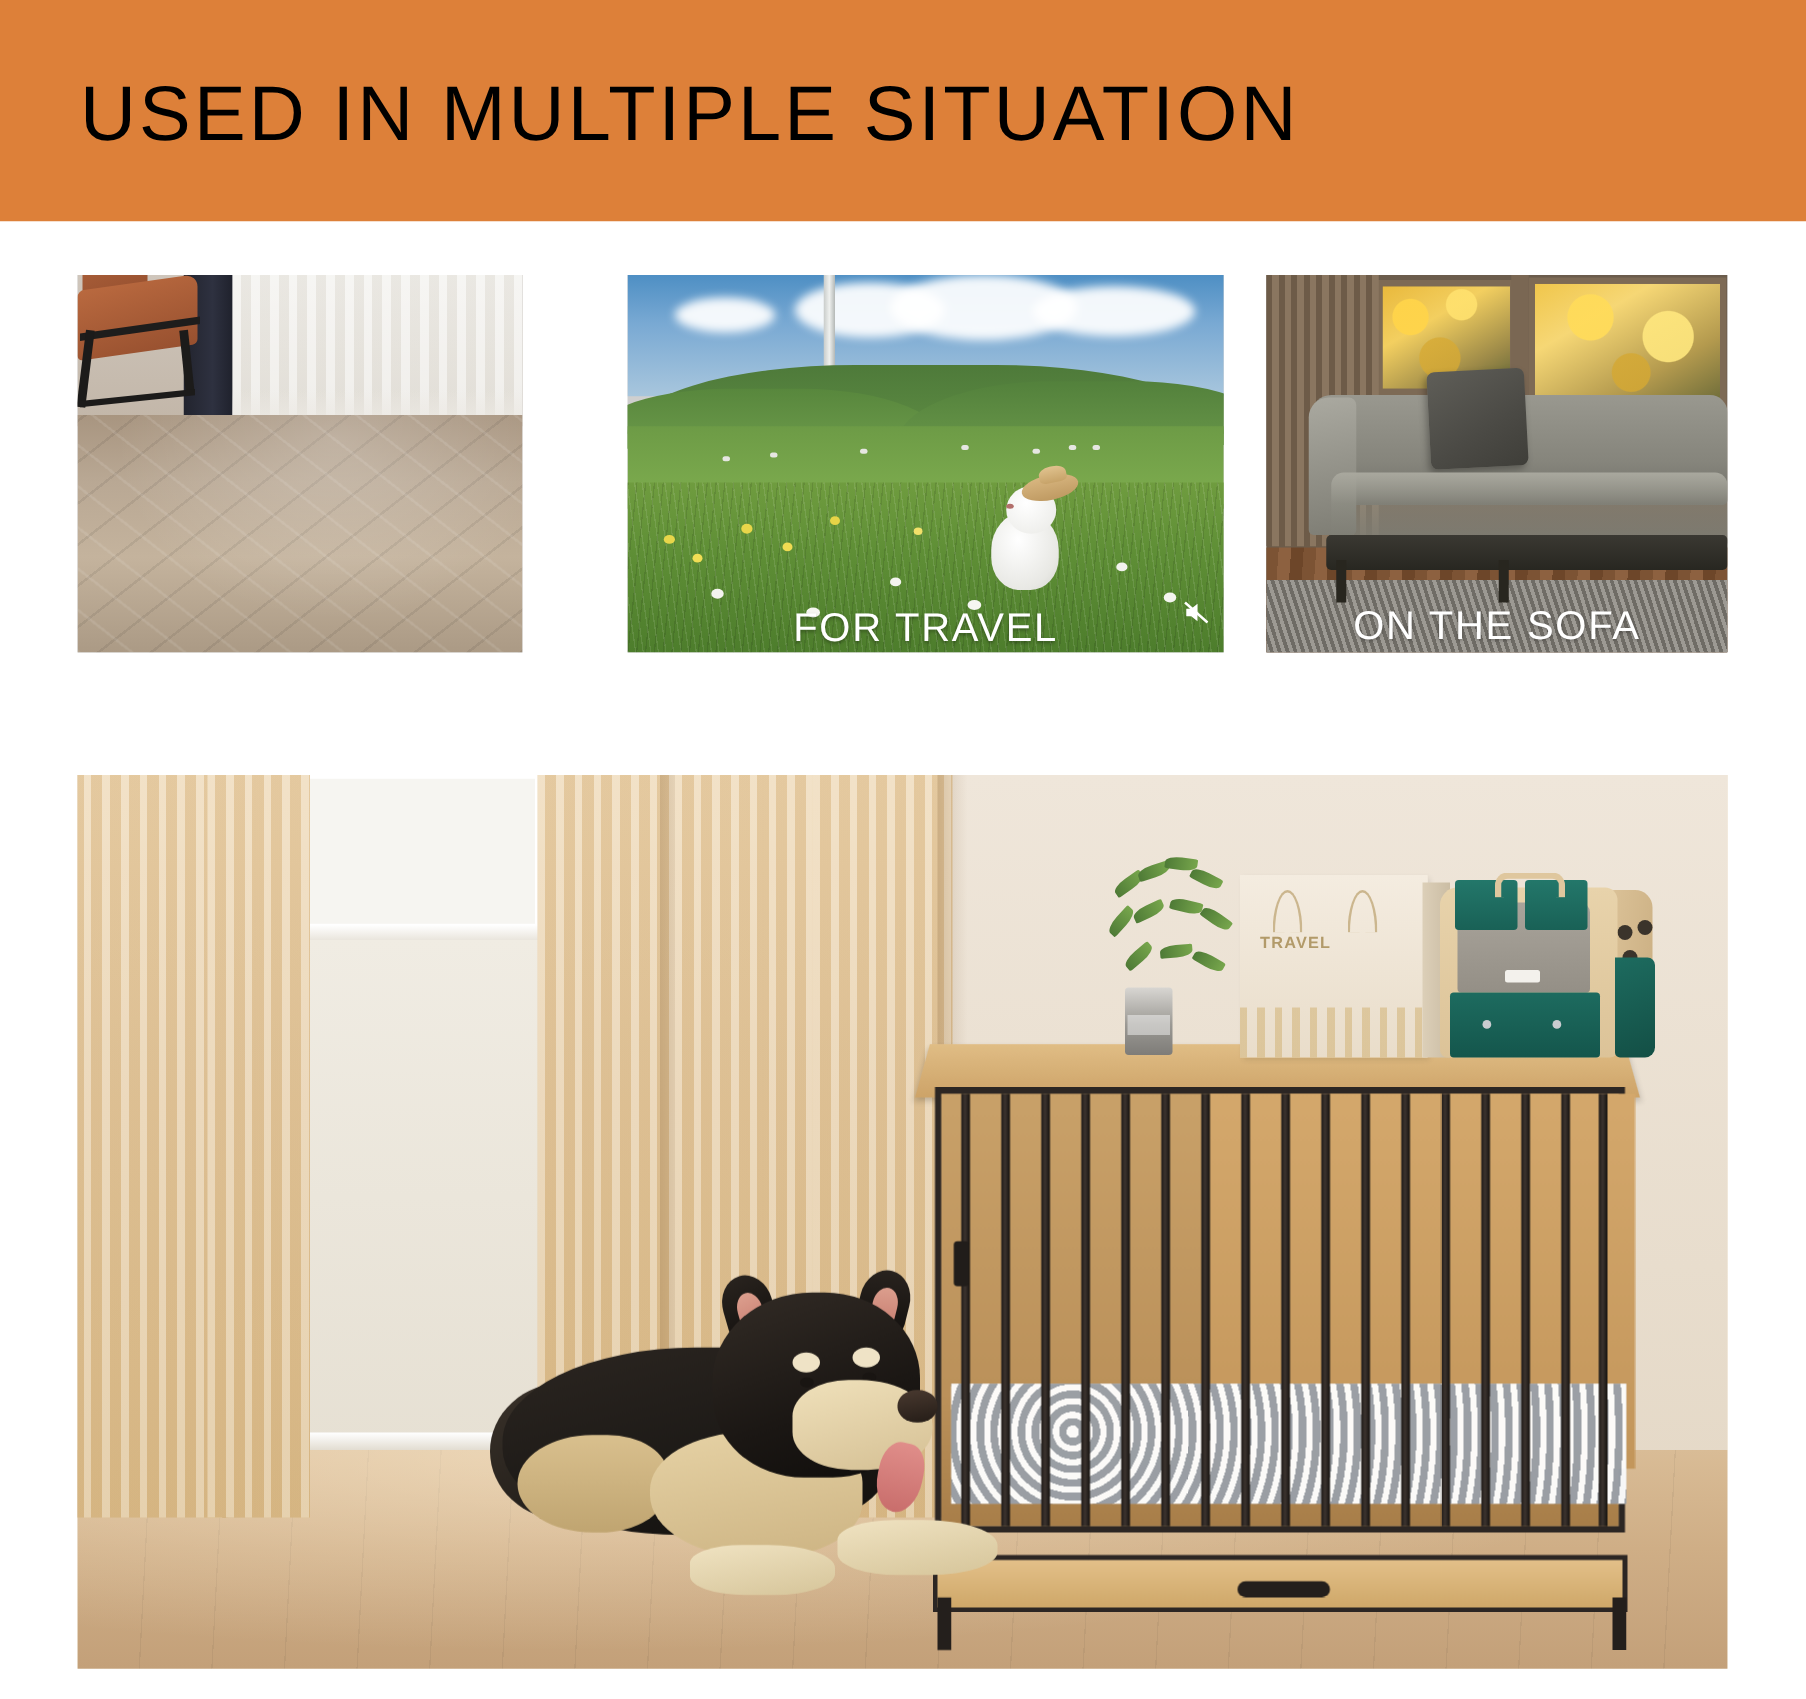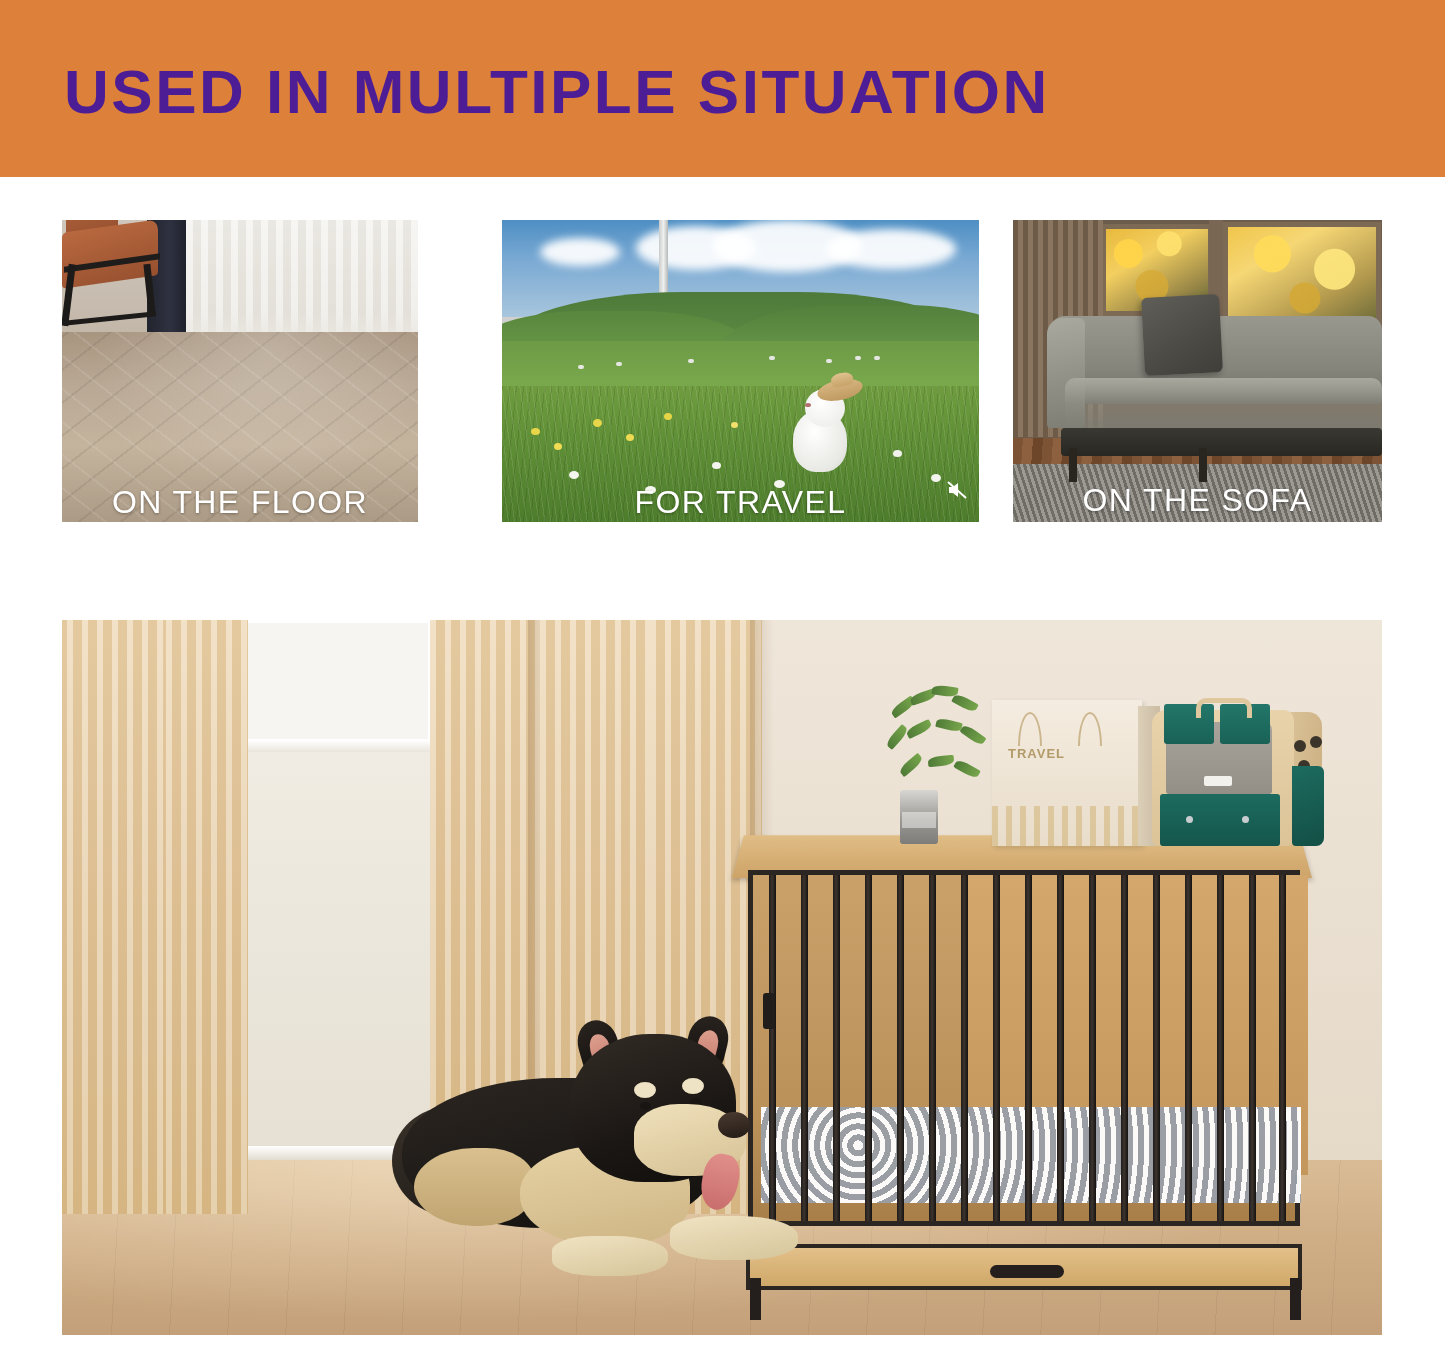--- a/index.html
+++ b/index.html
@@ -11,22 +11,22 @@
     overflow:hidden; position:relative;
   }
 
   
   .banner {
     position:absolute; left:0; top:0; width:1445px; height:177px;
     background:#DD8039;
   }
   .banner-title {
     position:absolute; left:64px; top:56px;
-    font-size:62px; line-height:72px; font-weight:700;
-    letter-spacing:2.5px; color:#4c1d95; white-space:nowrap;
+    font-size:62px; line-height:72px; font-weight:400;
+    letter-spacing:2.5px; color:#000000; white-space:nowrap;
     font-family:"Liberation Sans", sans-serif;
   }
 
   
   .thumb {
     position:absolute; overflow:hidden;
     background:#cfcfcf;
   }
   .thumb-caption {
     position:absolute; left:0; width:100%;
@@ -531,21 +531,20 @@
     <div class="t1-navy-curtain"></div>
     <div class="t1-sheer"></div>
     <div class="t1-chair-back"></div>
     <div class="t1-chair-seat"></div>
     <div class="t1-chair-frame1"></div>
     <div class="t1-chair-leg1"></div>
     <div class="t1-chair-leg2"></div>
     <div class="t1-chair-bar"></div>
     <div class="t1-floor"></div>
   </div>
-  <div class="thumb-caption" style="top:264px;">ON THE FLOOR</div>
 </div>
 
 <div class="thumb" id="thumb-travel">
   <div class="scene">
     <div class="t2-sky"></div>
     <div class="t2-cloud" style="left:28%; top:2%; width:120px; height:44px;"></div>
     <div class="t2-cloud" style="left:44%; top:0%; width:150px; height:52px;"></div>
     <div class="t2-cloud" style="left:68%; top:3%; width:130px; height:40px;"></div>
     <div class="t2-cloud" style="left:8%; top:6%; width:80px; height:28px;"></div>
     <div class="t2-pole"></div>

